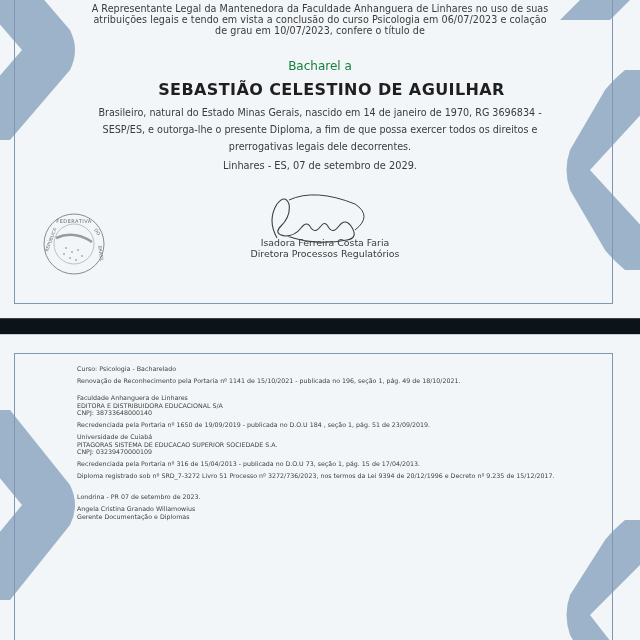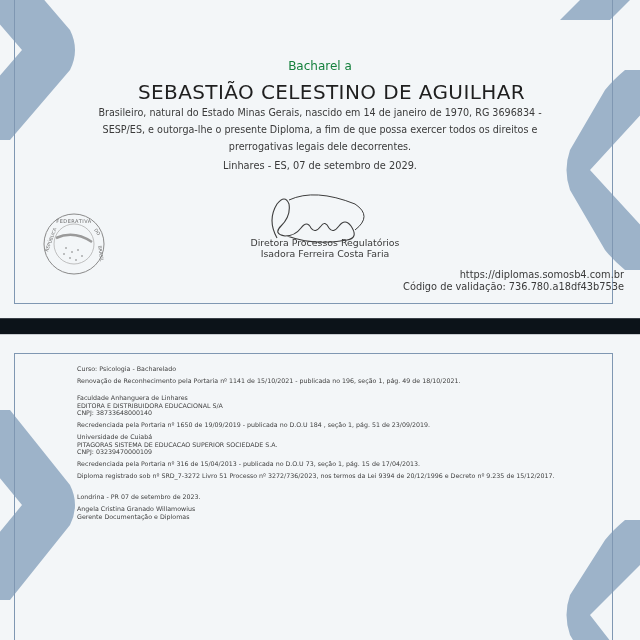--- a/index.html
+++ b/index.html
@@ -15,21 +15,21 @@
     .frame { position: absolute; border: 1px solid #7f97b2; }
     .front-frame { left: 14px; top: -2px; width: 599px; height: 306px; border-top: none; }
     .back-frame { left: 14px; top: 18px; width: 599px; height: 300px; border-bottom: none; }
 
     .chevron { position: absolute; }
     .chevron svg { display: block; }
 
     .front-content { position: absolute; left: 0; top: 0; width: 640px; height: 318px; }
     .intro { position: absolute; left: 90px; top: 3px; width: 460px; text-align: center; font-size: 9.6px; line-height: 11.2px; color: #3a3a3a; letter-spacing: 0.05px; }
     .degree { position: absolute; left: 0; top: 59px; width: 640px; text-align: center; font-size: 12px; color: #15803d; }
-    .grad-name { position: absolute; left: 0; top: 80px; width: 640px; text-align: center; font-size: 20px; font-weight: normal; color: #1f1f1f; letter-spacing: 0.4px; padding-left: 23px; }
+    .grad-name { position: absolute; left: 0; top: 80px; width: 640px; text-align: center; font-size: 16px; font-weight: bold; color: #1f1f1f; letter-spacing: 0.4px; padding-left: 23px; }
     .bio { position: absolute; left: 90px; top: 104px; width: 460px; text-align: center; font-size: 9.6px; line-height: 17px; color: #3a3a3a; }
     .place-date { position: absolute; left: 0; top: 160px; width: 640px; text-align: center; font-size: 9.8px; color: #3a3a3a; }
 
     .seal { position: absolute; left: 42px; top: 212px; width: 64px; height: 64px; }
 
     .signature { position: absolute; left: 255px; top: 190px; width: 120px; height: 56px; }
     .signer { position: absolute; left: 200px; top: 237px; width: 250px; text-align: center; font-size: 9.4px; line-height: 11px; color: #3a3a3a; }
 
     .validation { position: absolute; right: 16px; top: 269px; text-align: right; font-size: 9.8px; line-height: 12px; color: #3a3a3a; }
 
@@ -58,20 +58,21 @@
   </div>
   <div class="chevron" style="left:565px; top:70px;">
     <svg width="80" height="200" viewBox="0 0 80 200">
       <path d="M80 0 L80 40 L25 100 L80 160 L80 200 L60 200 Q48 190 40 180 L5 120 Q-2 100 5 80 L40 20 Q48 10 60 0 Z" fill="#9db3c9"></path>
     </svg>
   </div>
 
   <div class="frame front-frame"></div>
 
   <div class="front-content">
+    <p class="intro">A Representante Legal da Mantenedora da Faculdade Anhanguera de Linhares no uso de suas atribuições legais e tendo em vista a conclusão do curso Psicologia em 06/07/2023 e colação de grau em 10/07/2023, confere o título de</p>
     <p class="degree">Bacharel a</p>
     <h1 class="grad-name">SEBASTIÃO CELESTINO DE AGUILHAR</h1>
     <p class="bio">Brasileiro, natural do Estado Minas Gerais, nascido em 14 de janeiro de 1970, RG 3696834 - SESP/ES, e outorga-lhe o presente Diploma, a fim de que possa exercer todos os direitos e prerrogativas legais dele decorrentes.</p>
     <p class="place-date">Linhares - ES,  07 de setembro de 2029.</p>
 
     <div class="seal">
       <svg width="64" height="64" viewBox="0 0 64 64">
         <circle cx="32" cy="32" r="30" fill="none" stroke="#8a8a8a" stroke-width="1"></circle>
         <circle cx="32" cy="32" r="20" fill="none" stroke="#b0b0b0" stroke-width="0.8"></circle>
         <path d="M14 26 Q32 18 50 30" fill="none" stroke="#9a9a9a" stroke-width="2.5"></path>
@@ -89,28 +90,24 @@
       </svg>
     </div>
 
     <div class="signature">
       <svg width="120" height="56" viewBox="0 0 120 56">
         <path d="M22 48 Q12 30 22 14 Q30 4 34 14 Q36 26 26 36 Q18 44 30 46 Q40 46 46 38 Q52 30 56 38 Q60 44 66 36 Q70 30 74 38 Q78 44 84 36 Q90 28 96 36 Q104 48 92 50 Q60 56 32 46" fill="none" stroke="#3d3d3d" stroke-width="1.1"></path>
         <path d="M34 10 Q60 -2 100 14 Q118 26 100 40" fill="none" stroke="#3d3d3d" stroke-width="1"></path>
       </svg>
     </div>
     <p class="signer">
+      <span style="display:block">Isadora Ferreira Costa Faria</span>
       <span style="display:block">Diretora Processos Regulatórios</span>
-      <span style="display:block">Isadora Ferreira Costa Faria</span>
     </p>
 
-    <div class="validation">
-      <span style="display:block">https://diplomas.somosb4.com.br</span>
-      <span style="display:block">Código de validação: 736.780.a18df43b753e</span>
-    </div>
   </div>
 </div>
 
 <div class="divider-bar"></div>
 
 <div class="page page-back">
   <div class="chevron" style="left:-30px; top:75px;">
     <svg width="110" height="190" viewBox="0 0 110 190">
       <path d="M0 0 L40 0 L100 75 Q110 95 100 115 L40 190 L0 190 L0 158 L52 95 L0 32 Z" fill="#9db3c9"></path>
     </svg>

